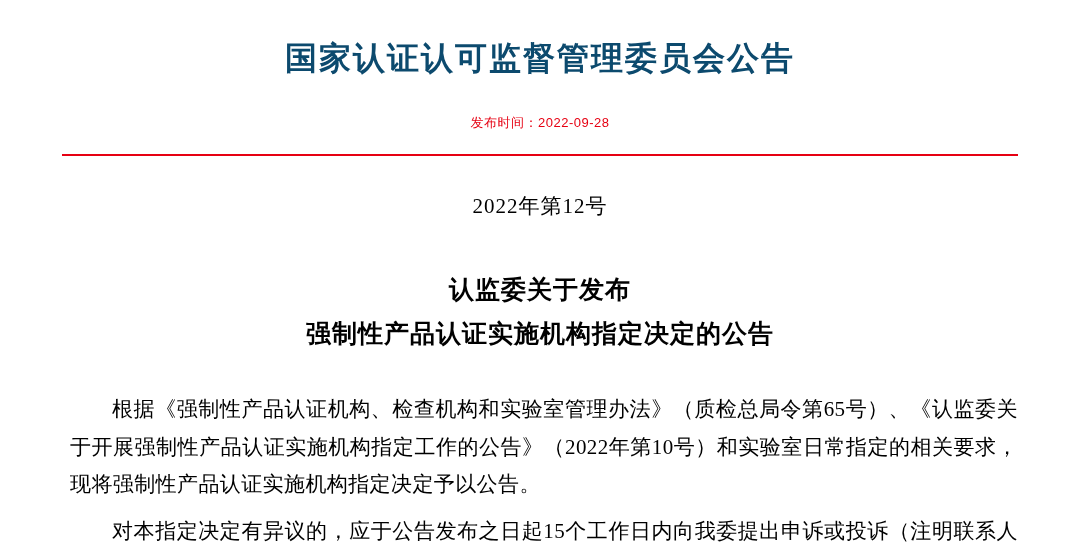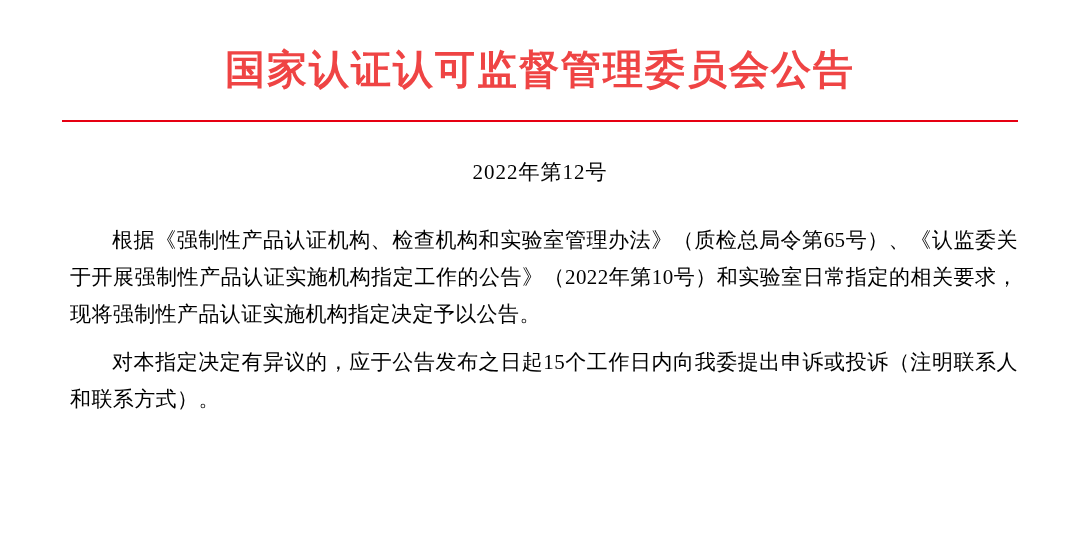--- a/index.html
+++ b/index.html
@@ -16,24 +16,24 @@
   }
   .page {
     position: relative;
     width: 1080px;
     height: 556px;
     box-sizing: border-box;
     padding: 0 62px;
   }
   .doc-title {
     text-align: center;
-    color: #ef4444;
+    color: #0c4a6e;
     font-family: "Liberation Sans", "DejaVu Sans", sans-serif;
     font-weight: bold;
-    font-size: 40px;
+    font-size: 32px;
     letter-spacing: 2px;
     line-height: 1.2;
     padding-top: 18px;
   }
   .publish-line {
     text-align: center;
     color: #e60012;
     font-family: "Liberation Sans", "DejaVu Sans", sans-serif;
     font-size: 13px;
     margin-top: 36px;
@@ -73,24 +73,29 @@
     text-indent: 2em;
   }
 </style>
 </head>
 <body>
 
 <div class="page">
 
   <h1 class="doc-title">国家认证认可监督管理委员会公告</h1>
 
+  <div class="publish-line">发布时间：2022-09-28</div>
 
   <hr class="red-rule">
 
   <div class="doc-number">2022年第12号</div>
 
+  <div class="subject">
+    <div>认监委关于发布</div>
+    <div>强制性产品认证实施机构指定决定的公告</div>
+  </div>
 
   <div class="body-text">
     <p>根据《强制性产品认证机构、检查机构和实验室管理办法》（质检总局令第65号）、《认监委关于开展强制性产品认证实施机构指定工作的公告》（2022年第10号）和实验室日常指定的相关要求，现将强制性产品认证实施机构指定决定予以公告。</p>
     <p>对本指定决定有异议的，应于公告发布之日起15个工作日内向我委提出申诉或投诉（注明联系人和联系方式）。</p>
   </div>
 
 </div>
 
 </body></html>

